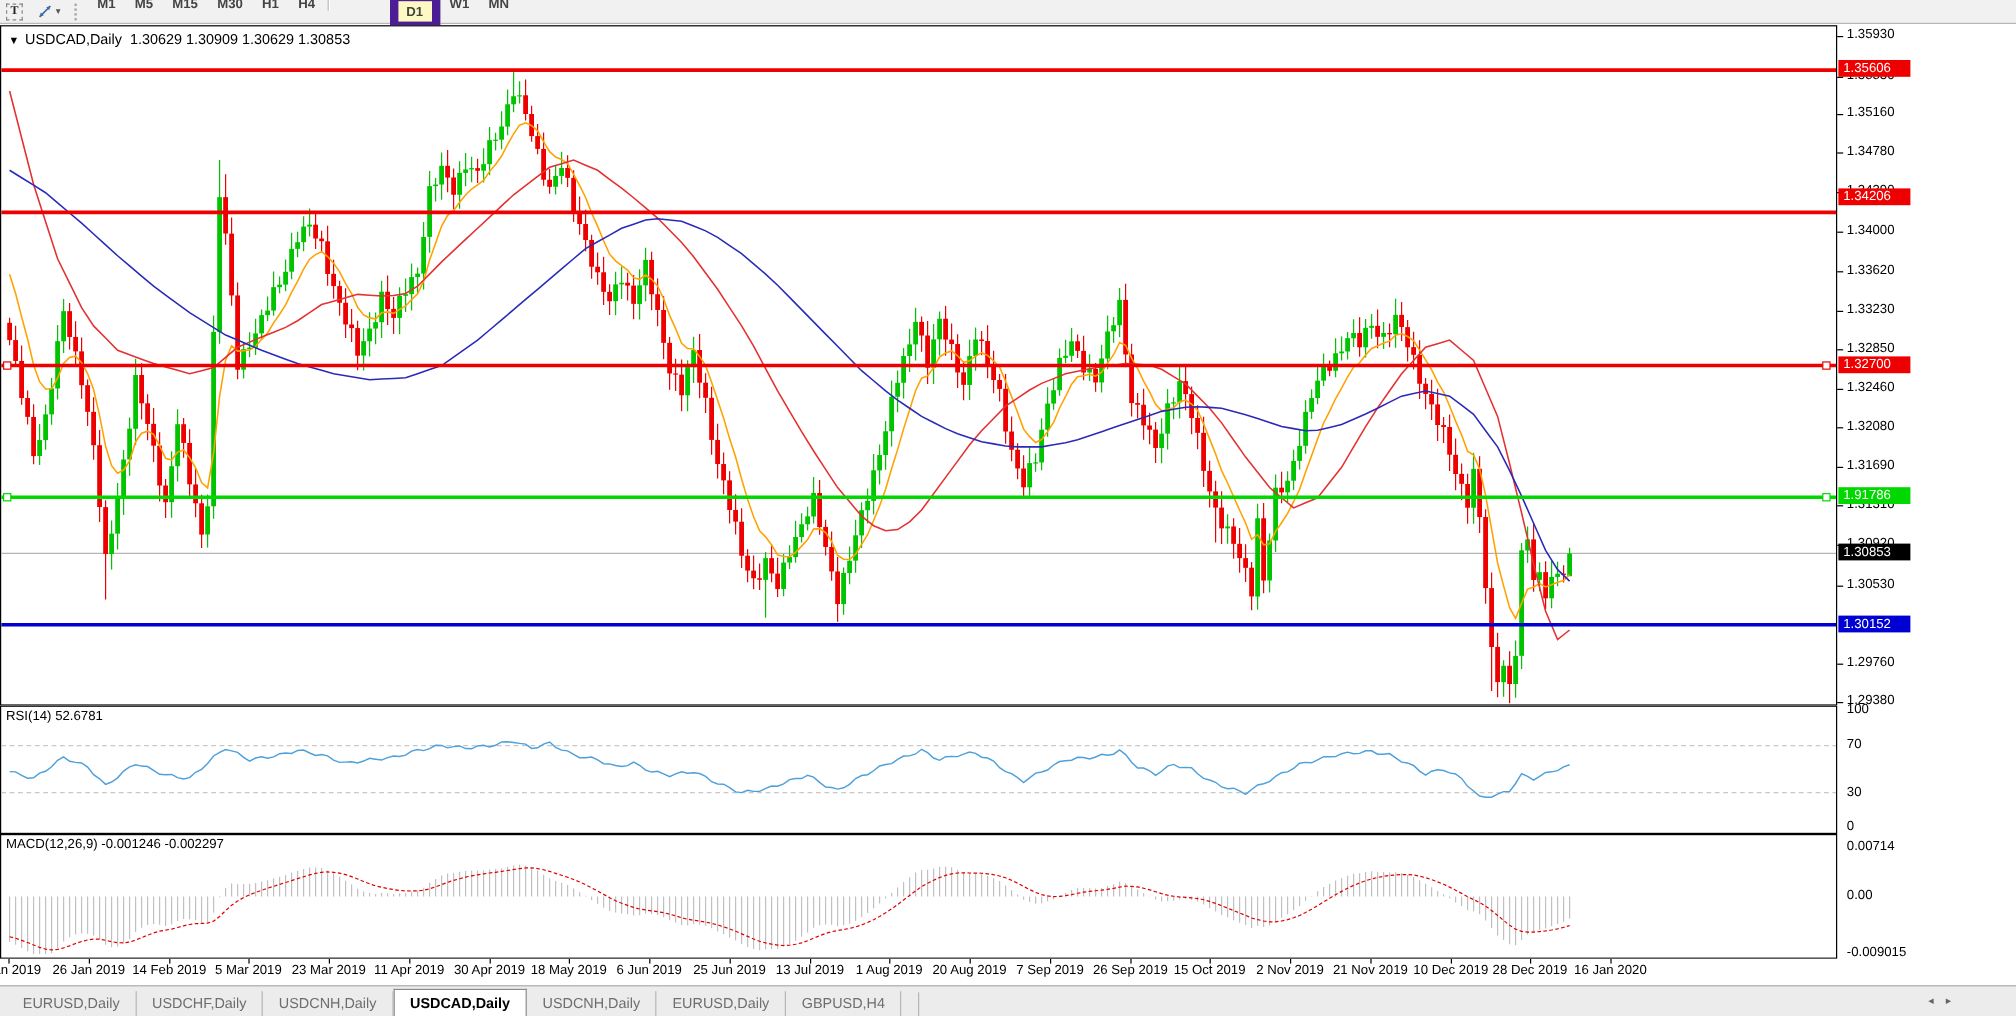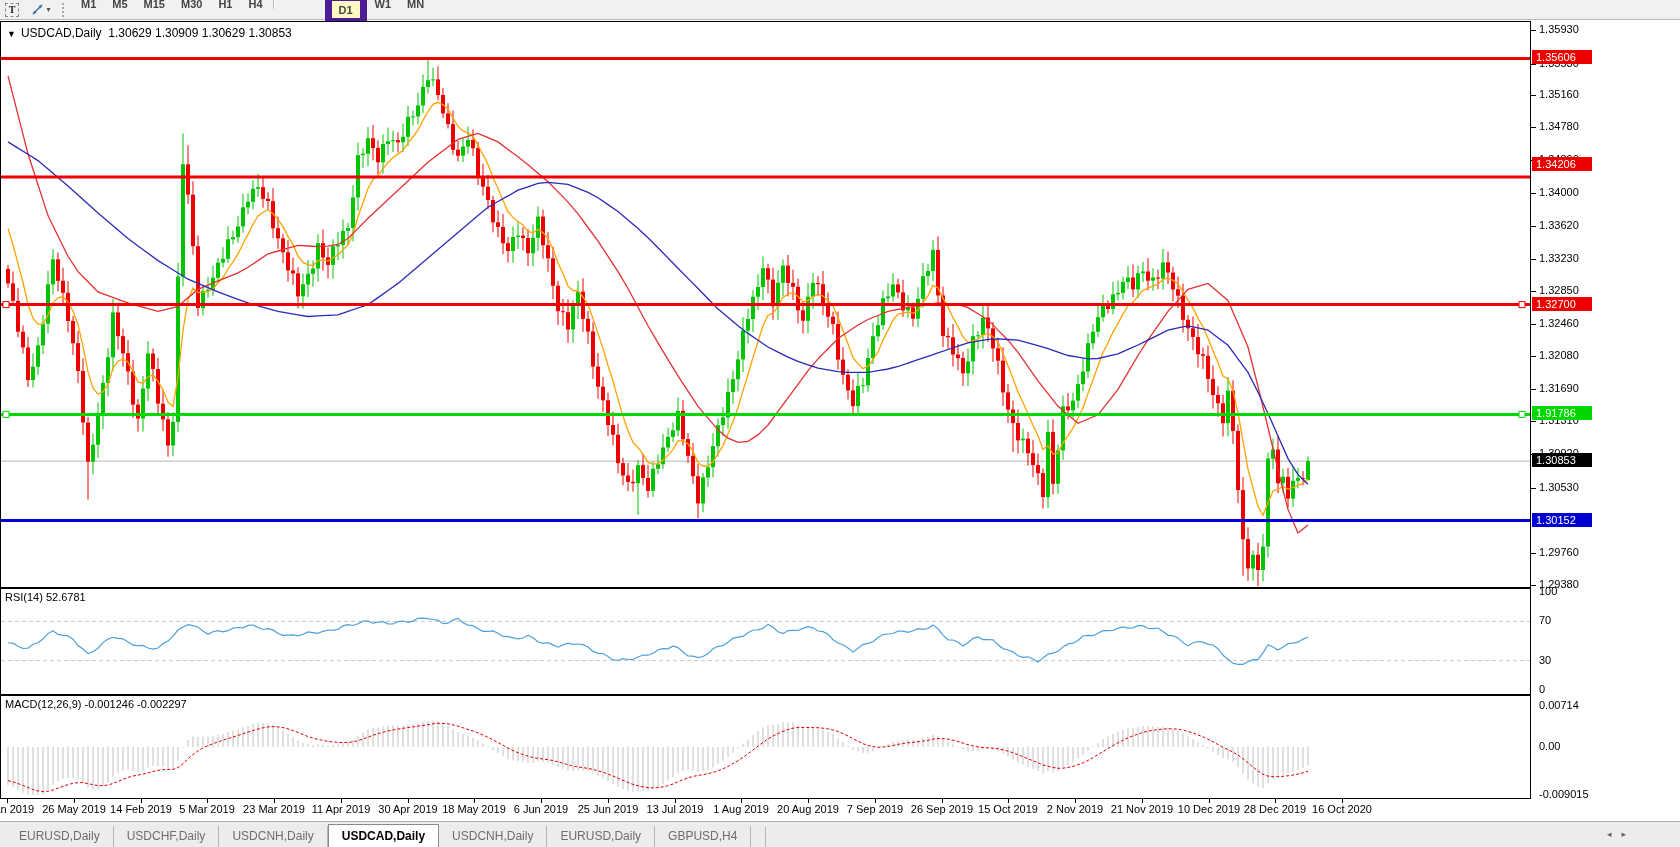--- a/index.html
+++ b/index.html
@@ -884,21 +884,21 @@
       <line x1="1307" y1="51" x2="1307" y2="69.5" stroke="#c0c0c0" stroke-width="1"></line>
       <path d="M7.0,84.6 12.0,85.9 17.0,87.6 22.0,89.4 27.0,91.5 32.0,93.5 37.0,94.9 42.0,95.6 47.0,95.2 52.0,93.9 57.0,92.2 62.0,90.3 67.0,88.6 72.0,87.3 77.0,86.6 82.0,86.6 87.0,87.6 92.0,88.7 97.0,89.6 102.0,89.7 107.0,89.1 112.0,87.4 117.0,85.4 122.0,83.3 127.0,81.4 132.0,80.0 137.0,79.1 142.0,78.2 147.0,76.9 152.0,75.5 157.0,74.4 162.0,73.7 167.0,73.5 172.0,73.3 177.0,71.6 182.0,67.7 187.0,62.9 192.0,58.4 197.0,54.9 202.0,52.0 207.0,49.7 212.0,47.7 217.0,45.9 222.0,44.2 227.0,42.6 232.0,41.0 237.0,39.4 242.0,37.8 247.0,36.2 252.0,34.6 257.0,33.1 262.0,31.8 267.0,30.9 272.0,30.6 277.0,30.9 282.0,31.6 287.0,32.9 292.0,34.5 297.0,36.5 302.0,38.6 307.0,40.5 312.0,42.2 317.0,43.4 322.0,44.4 327.0,45.3 332.0,46.0 337.0,46.4 342.0,46.5 347.0,46.4 352.0,45.9 357.0,44.7 362.0,43.0 367.0,41.2 372.0,39.3 377.0,37.7 382.0,36.3 387.0,35.0 392.0,33.9 397.0,33.0 402.0,32.3 407.0,31.5 412.0,30.9 417.0,30.2 422.0,29.4 427.0,28.6 432.0,27.8 437.0,27.3 442.0,27.3 447.0,27.8 452.0,28.8 457.0,30.2 462.0,31.8 467.0,33.4 472.0,35.0 477.0,36.9 482.0,39.0 487.0,41.3 492.0,43.9 497.0,46.5 502.0,49.3 507.0,52.1 512.0,54.6 517.0,56.7 522.0,58.5 527.0,60.2 532.0,61.5 537.0,62.3 542.0,63.0 547.0,63.7 552.0,64.6 557.0,65.8 562.0,67.2 567.0,68.8 572.0,70.0 577.0,70.9 582.0,71.6 587.0,72.4 592.0,73.4 597.0,74.8 602.0,76.3 607.0,78.1 612.0,80.0 617.0,82.2 622.0,84.3 627.0,86.5 632.0,88.4 637.0,89.7 642.0,90.8 647.0,91.6 652.0,91.9 657.0,91.7 662.0,90.9 667.0,89.7 672.0,88.0 677.0,85.8 682.0,83.7 687.0,81.9 692.0,80.4 697.0,79.5 702.0,78.6 707.0,77.7 712.0,76.4 717.0,74.8 722.0,72.8 727.0,70.4 732.0,67.7 737.0,64.7 742.0,61.4 747.0,57.8 752.0,54.0 757.0,50.2 762.0,46.4 767.0,42.9 772.0,40.1 777.0,37.6 782.0,35.3 787.0,33.5 792.0,32.2 797.0,31.5 802.0,31.4 807.0,31.5 812.0,31.6 817.0,31.7 822.0,32.2 827.0,32.9 832.0,34.0 837.0,35.5 842.0,37.6 847.0,40.0 852.0,42.7 857.0,45.3 862.0,47.7 867.0,49.5 872.0,50.6 877.0,51.2 882.0,51.0 887.0,50.4 892.0,49.5 897.0,48.4 902.0,47.5 907.0,46.8 912.0,46.3 917.0,45.8 922.0,45.1 927.0,44.3 932.0,43.2 937.0,42.5 942.0,42.6 947.0,43.1 952.0,44.2 957.0,45.5 962.0,47.1 967.0,48.7 972.0,50.0 977.0,50.9 982.0,51.5 987.0,51.8 992.0,52.2 997.0,52.8 1002.0,53.8 1007.0,55.2 1012.0,56.8 1017.0,58.8 1022.0,60.8 1027.0,62.8 1032.0,64.8 1037.0,66.8 1042.0,69.0 1047.0,70.3 1052.0,71.5 1057.0,72.3 1062.0,72.2 1067.0,71.5 1072.0,70.4 1077.0,68.8 1082.0,66.9 1087.0,64.4 1092.0,61.7 1097.0,58.7 1102.0,55.6 1107.0,52.6 1112.0,49.6 1117.0,46.8 1122.0,44.2 1127.0,41.8 1132.0,39.8 1137.0,38.0 1142.0,36.4 1147.0,35.2 1152.0,34.3 1157.0,33.6 1162.0,33.1 1167.0,32.8 1172.0,32.8 1177.0,33.2 1182.0,34.1 1187.0,35.4 1192.0,37.0 1197.0,38.9 1202.0,40.9 1207.0,43.3 1212.0,45.8 1217.0,48.5 1222.0,51.3 1227.0,53.7 1232.0,56.1 1237.0,59.1 1242.0,62.8 1247.0,66.9 1252.0,71.0 1257.0,75.0 1262.0,78.3 1267.0,80.1 1272.0,80.7 1277.0,80.7 1282.0,80.3 1287.0,79.8 1292.0,79.0 1297.0,78.0 1302.0,76.8 1307.0,75.3 " fill="none" stroke="#e00000" stroke-width="1" stroke-dasharray="3,2"></path>
     </svg>
 </div>
 
 <div class="datestrip">
     <div id="dates">
       <div class="dtick" style="left:7px"></div>
       <div class="dlabel" style="left:7px">8 Jan 2019</div>
       <div class="dtick" style="left:74px"></div>
-      <div class="dlabel" style="left:74px">26 May 2019</div>
+      <div class="dlabel" style="left:74px">26 Jan 2019</div>
       <div class="dtick" style="left:141px"></div>
       <div class="dlabel" style="left:141px">14 Feb 2019</div>
       <div class="dtick" style="left:207px"></div>
       <div class="dlabel" style="left:207px">5 Mar 2019</div>
       <div class="dtick" style="left:274px"></div>
       <div class="dlabel" style="left:274px">23 Mar 2019</div>
       <div class="dtick" style="left:341px"></div>
       <div class="dlabel" style="left:341px">11 Apr 2019</div>
       <div class="dtick" style="left:408px"></div>
       <div class="dlabel" style="left:408px">30 Apr 2019</div>
@@ -922,21 +922,21 @@
       <div class="dlabel" style="left:1008px">15 Oct 2019</div>
       <div class="dtick" style="left:1075px"></div>
       <div class="dlabel" style="left:1075px">2 Nov 2019</div>
       <div class="dtick" style="left:1142px"></div>
       <div class="dlabel" style="left:1142px">21 Nov 2019</div>
       <div class="dtick" style="left:1209px"></div>
       <div class="dlabel" style="left:1209px">10 Dec 2019</div>
       <div class="dtick" style="left:1275px"></div>
       <div class="dlabel" style="left:1275px">28 Dec 2019</div>
       <div class="dtick" style="left:1342px"></div>
-      <div class="dlabel" style="left:1342px">16 Oct 2020</div>
+      <div class="dlabel" style="left:1342px">16 Jan 2020</div>
     </div>
   </div>
 
 <div class="gutter">
     <div id="gutter-content">
       <div class="pdash" style="top:30px"></div>
       <div class="ptick" style="top:23px">1.35930</div>
       <div class="pdash" style="top:64px"></div>
       <div class="ptick" style="top:57px">1.35530</div>
       <div class="pdash" style="top:95px"></div>

